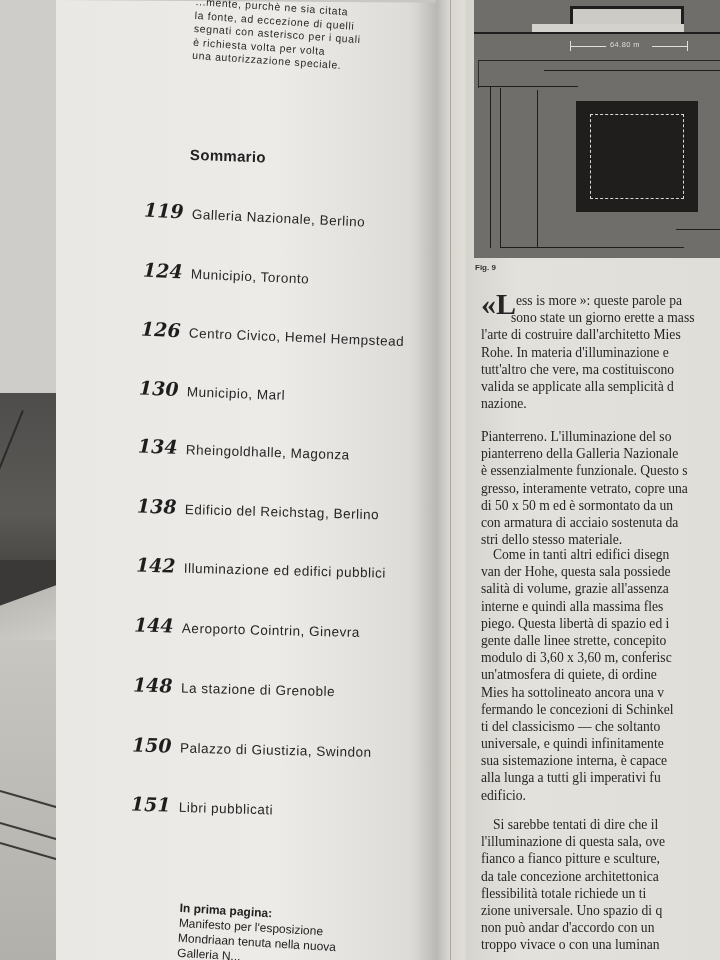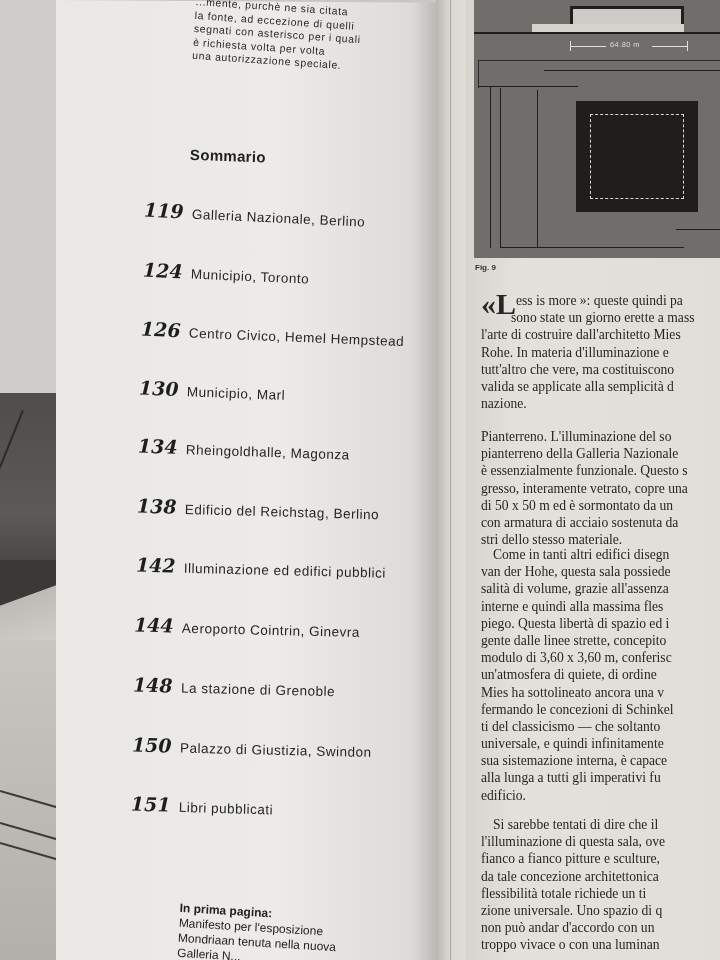--- a/index.html
+++ b/index.html
@@ -231,21 +231,21 @@
     <div class="blk" style="left:63px; top:90px; width:1px; height:158px; background:#1e1e1e;"></div>
     <div class="blk" style="left:26px; top:247px; width:184px; height:1px; background:#1e1e1e;"></div>
     <div class="blk" style="left:202px; top:229px; width:52px; height:1px; background:#1e1e1e;"></div>
 
     <div class="blk" style="left:102px; top:101px; width:122px; height:111px; background:#1f1e1d;"></div>
     <div class="blk" style="left:116px; top:114px; width:94px; height:85px; border:1.5px dashed #d8d8d8;"></div>
   </div>
   <div class="fig-caption">Fig. 9</div>
 
   <div class="body-text" style="top:292px">
-    <div><span class="dropcap">«</span><span class="dropcap">L</span><span>ess is more »: queste quindi pa</span></div>
+    <div><span class="dropcap">«</span><span class="dropcap">L</span><span>ess is more »: queste parole pa</span></div>
     <div style="padding-left:30px">sono state un giorno erette a mass</div>
     <div>l'arte di costruire dall'architetto Mies</div>
     <div>Rohe. In materia d'illuminazione e</div>
     <div>tutt'altro che vere, ma costituiscono</div>
     <div>valida se applicate alla semplicità d</div>
     <div>nazione.</div>
   </div>
 
   <div class="body-text" style="top:428px">
     <div><span class="italic">Pianterreno.</span><span> L'illuminazione del so</span></div>

